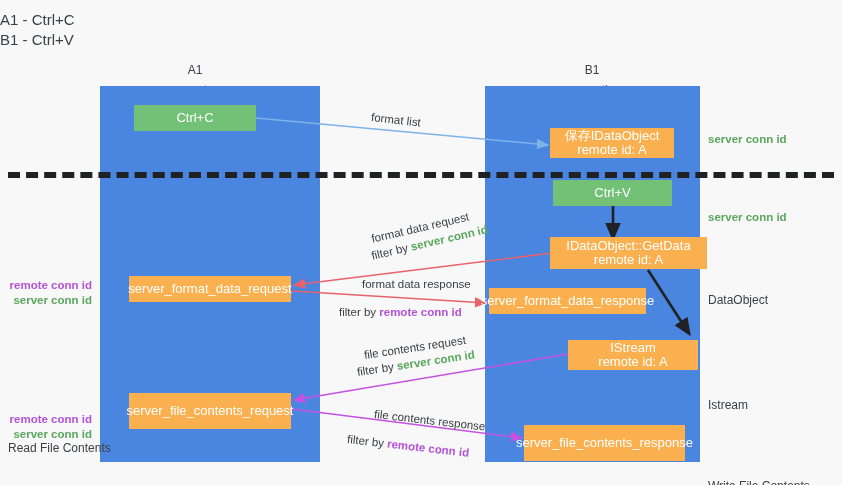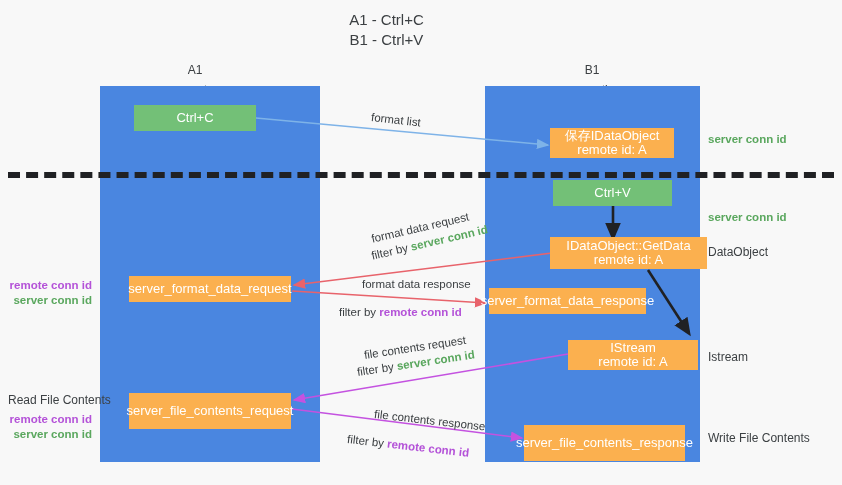--- a/index.html
+++ b/index.html
@@ -13,21 +13,20 @@
     height: 485px;
     background: #f8f8f8;
     font-family: "Liberation Sans", sans-serif;
     overflow: hidden;
   }
   .title {
     position: absolute;
     left: 0;
     top: 10px;
     width: 773px;
-    text-align: center;
     font-size: 15px;
     color: #3c4043;
     line-height: 20px;
     white-space: pre-line;
   }
   .col-head {
     position: absolute;
     text-align: center;
     font-size: 12px;
     color: #3c4043;
@@ -79,20 +78,21 @@
     left: 0; top: 0;
     width: 842px; height: 485px;
     pointer-events: none;
   }
   .side-note {
     position: absolute;
     font-size: 12px;
     color: #3c4043;
     line-height: 15px;
     white-space: pre;
+    margin-top: 48px;
   }
 </style>
 </head>
 <body>
 
 <div id="canvas">
 
   <div class="title">A1 - Ctrl+C
 B1 - Ctrl+V</div>
 

